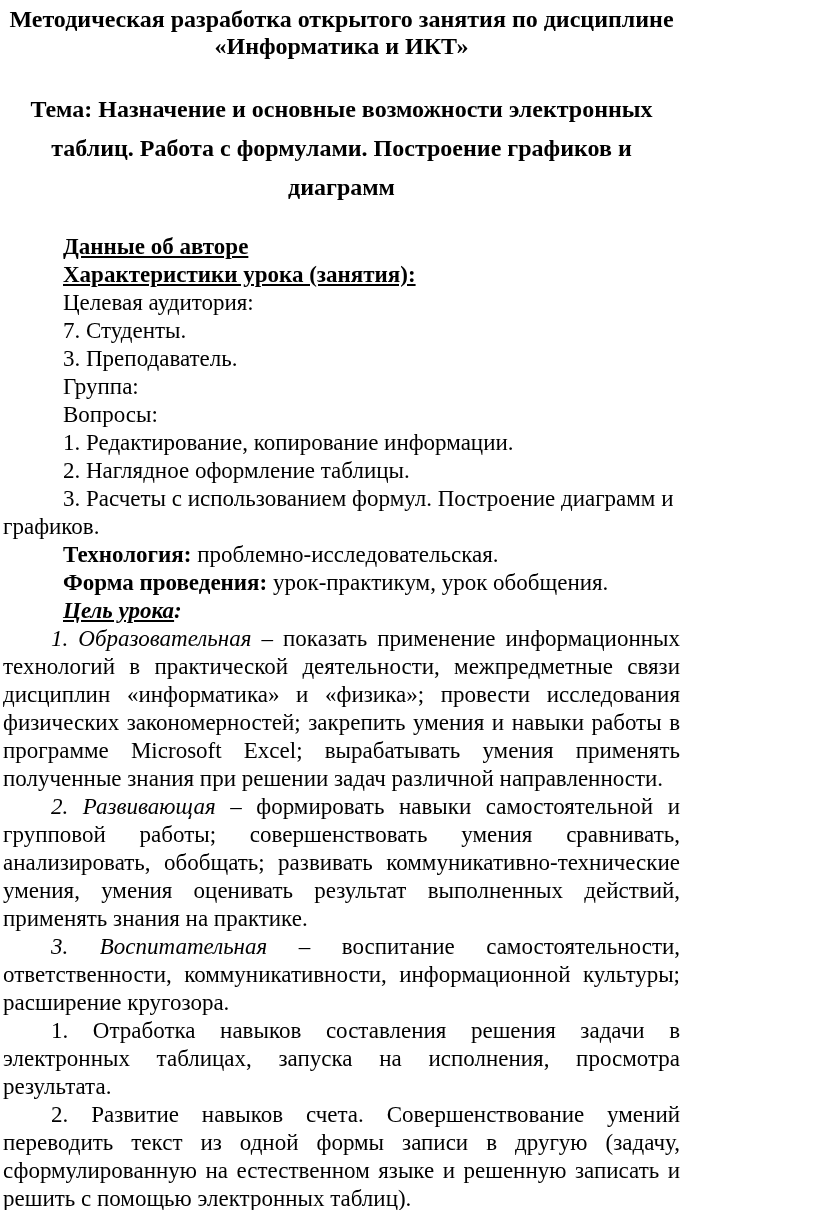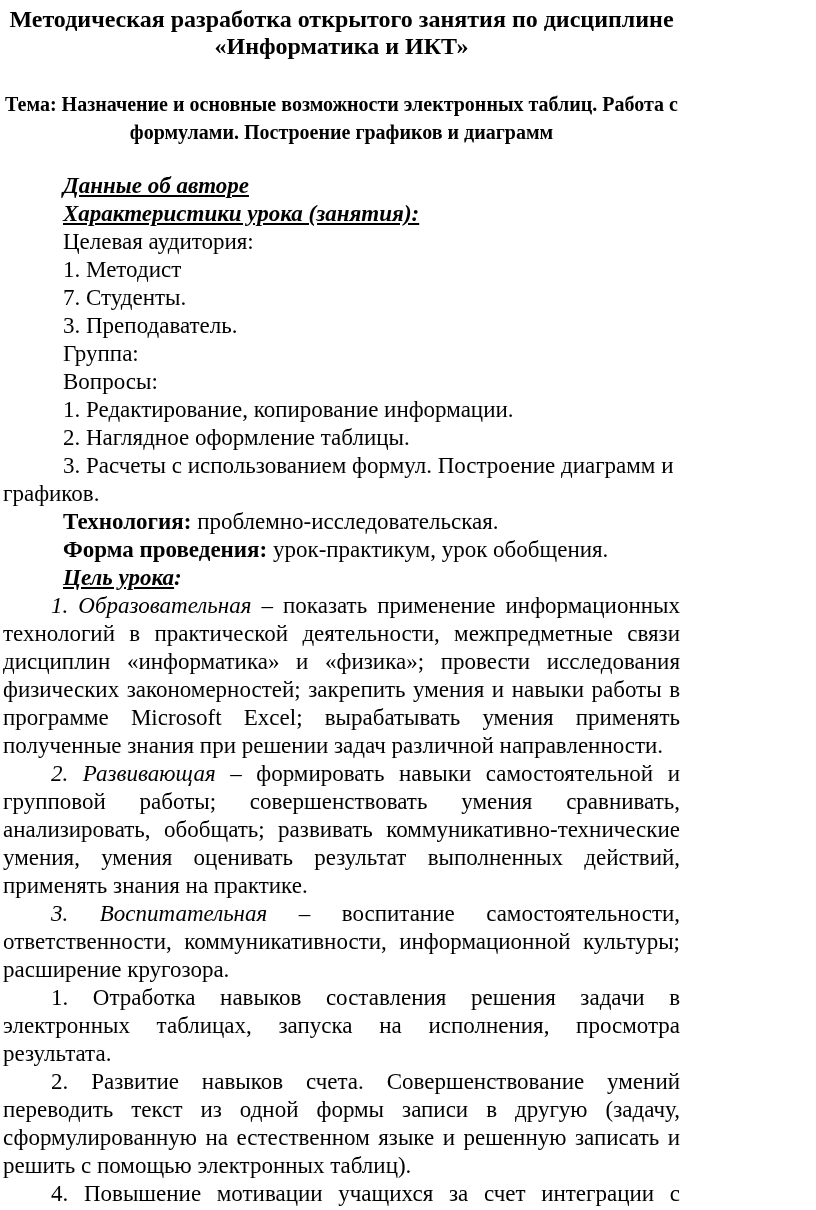--- a/index.html
+++ b/index.html
@@ -27,42 +27,41 @@
     max-width: 726px;
     padding-top: 2px;
     font-size: 24px;
     font-weight: bold;
     line-height: 27px;
     text-align: center;
   }
   .doc-topic {
     margin: 30px auto 0;
     max-width: 726px;
-    font-size: 20px;
+    font-size: 24px;
     font-weight: bold;
-    line-height: 28px;
+    line-height: 39px;
     text-align: center;
   }
   .content {
     margin-top: 26px;
   }
   p.para {
     margin: 0;
     line-height: 28px;
     text-indent: 60px;
   }
   p.num {
     text-indent: 48px;
   }
   p.justify {
     text-align: justify;
   }
   .biu {
     font-weight: bold;
-    font-style: italic;
     text-decoration: underline;
   }
   .bi {
     font-weight: bold;
     font-style: italic;
     margin-top: 24px;
   }
   .bold {
     font-weight: bold;
   }
@@ -80,21 +79,20 @@
   <div class="doc-topic">Тема: Назначение и основные возможности электронных таблиц. Работа с формулами. Построение графиков и диаграмм</div>
 
   <div class="content">
 
     <p class="para"><span class="biu">Данные об авторе</span></p>
 
     <p class="para"><span class="biu">Характеристики урока (занятия):</span></p>
 
     <p class="para">Целевая аудитория:</p>
 
-    <p class="para">1. Методист</p>
     <p class="para">7. Студенты.</p>
     <p class="para">3. Преподаватель.</p>
 
     <p class="para">Группа:</p>
 
     <p class="para">Вопросы:</p>
 
     <p class="para">1. Редактирование, копирование информации.</p>
     <p class="para">2. Наглядное оформление таблицы.</p>
     <p class="para">3. Расчеты с использованием формул. Построение диаграмм и графиков.</p>

